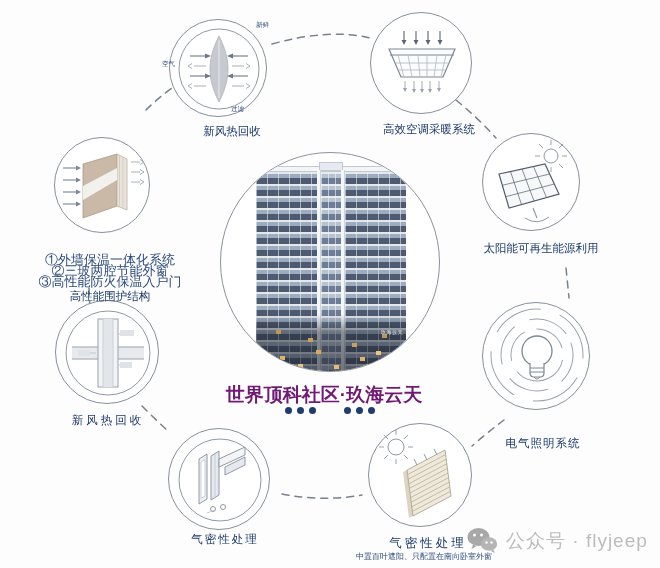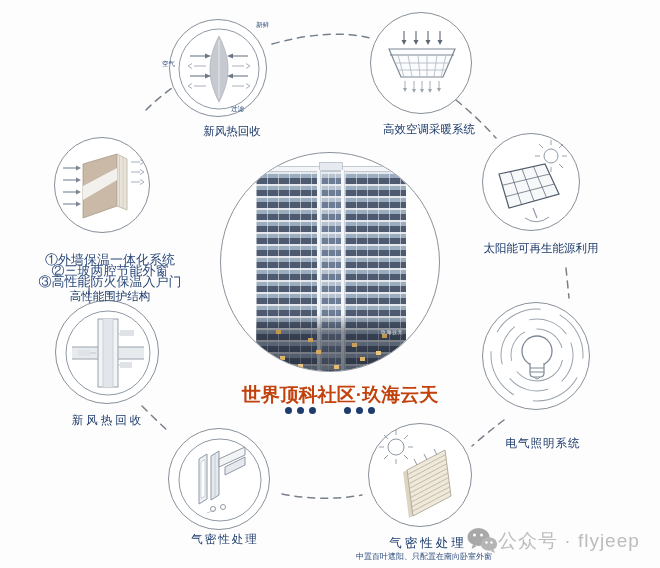--- a/index.html
+++ b/index.html
@@ -73,29 +73,29 @@
       repeating-linear-gradient(to bottom, #e7eaee 0 1.6px, #b7c3d1 1.6px 6px, #6d7d95 6px 12px);
   }
   .bld .dark-base { position:absolute; left:0; right:0; bottom:0; height:62px;
     background:linear-gradient(to bottom, rgba(31,37,50,0) 0, rgba(31,37,50,.5) 30%, rgba(26,31,43,.62) 100%); }
   .bld .win-lights { position:absolute; left:8px; bottom:10px; width:5px; height:4px; background:#e6bc72;
     box-shadow: 16px -6px #e0b468, 34px 2px #edc57c, 52px -12px #d8a95c, 70px 3px #e6bc72,
                 96px -5px #e0b468, 112px -11px #edc57c, 126px 1px #d8a95c, 88px -19px #caa057,
                 44px -24px #caa057, 12px -32px #bf9750, 118px -28px #bf9750; }
   .bld .sign { position:absolute; right:3px; bottom:41px; color:#e9e9e9; font-size:5px; letter-spacing:.5px; }
 
-  .center-title { position:absolute; z-index:2; left:340px; top:382px; transform:translateX(-50%);
-                  color:#c2410c; font-weight:bold; font-size:19px; white-space:nowrap; }
+  .center-title { position:absolute; z-index:2; left:324px; top:382px; transform:translateX(-50%);
+                  color:#701a75; font-weight:bold; font-size:19px; white-space:nowrap; }
   .dots { position:absolute; z-index:2; left:330px; top:407px; transform:translateX(-50%);
           display:flex; gap:5px; align-items:center; }
   .dots .gap { width:18px; }
   .dot { width:7px; height:7px; border-radius:50%; background:#1e3c6e; }
 
   
-  .watermark { position:absolute; z-index:2; left:466px; top:527px; display:flex; align-items:center; gap:0; }
+  .watermark { position:absolute; z-index:2; left:466px; top:527px; display:flex; align-items:center; gap:8px; }
   .watermark .wm-text { color:#bcbcbc; font-size:19px; letter-spacing:1px; white-space:nowrap; }
 
   
   .ic { stroke:#8f99a5; fill:none; stroke-width:1; }
 </style>
 </head>
 <body>
 
 <div class="stage">
 

